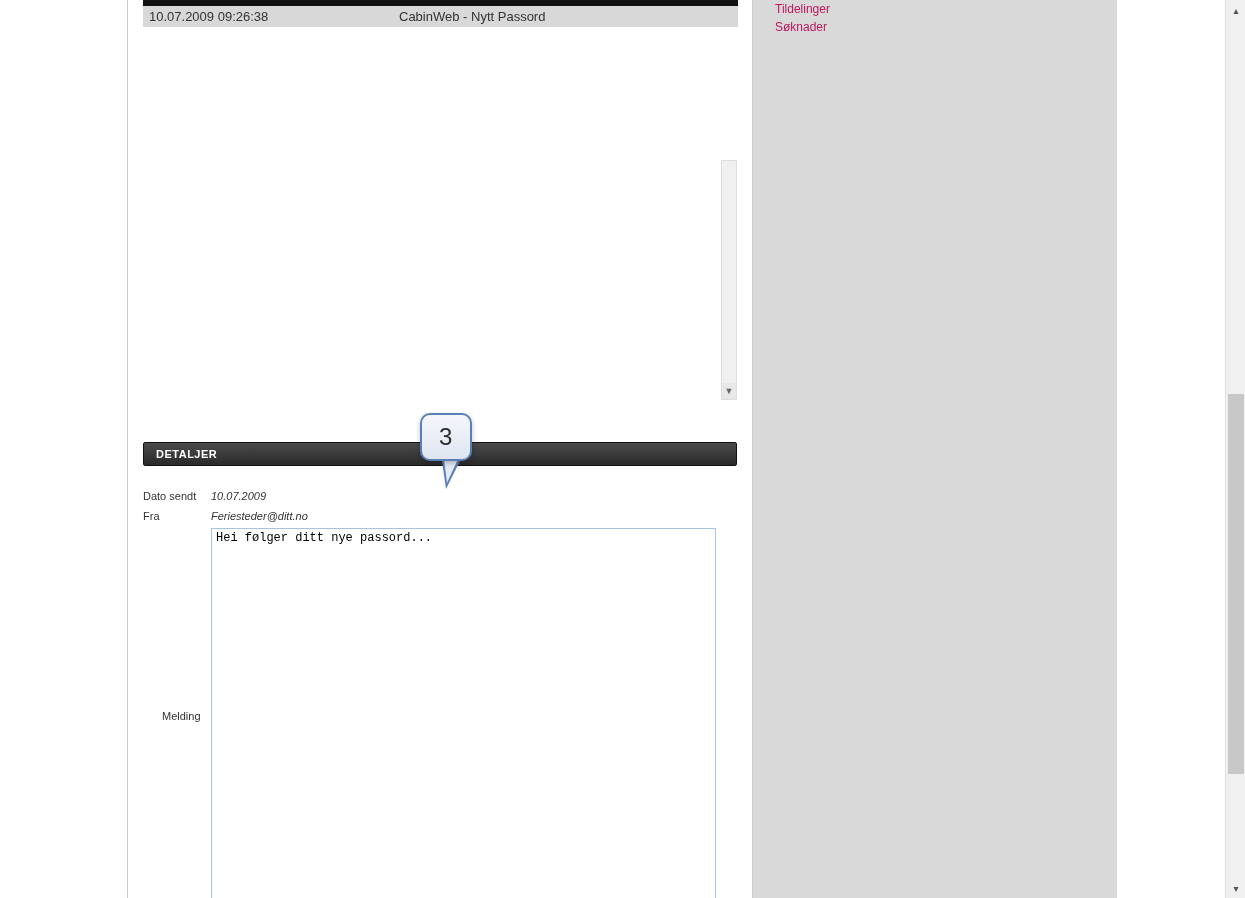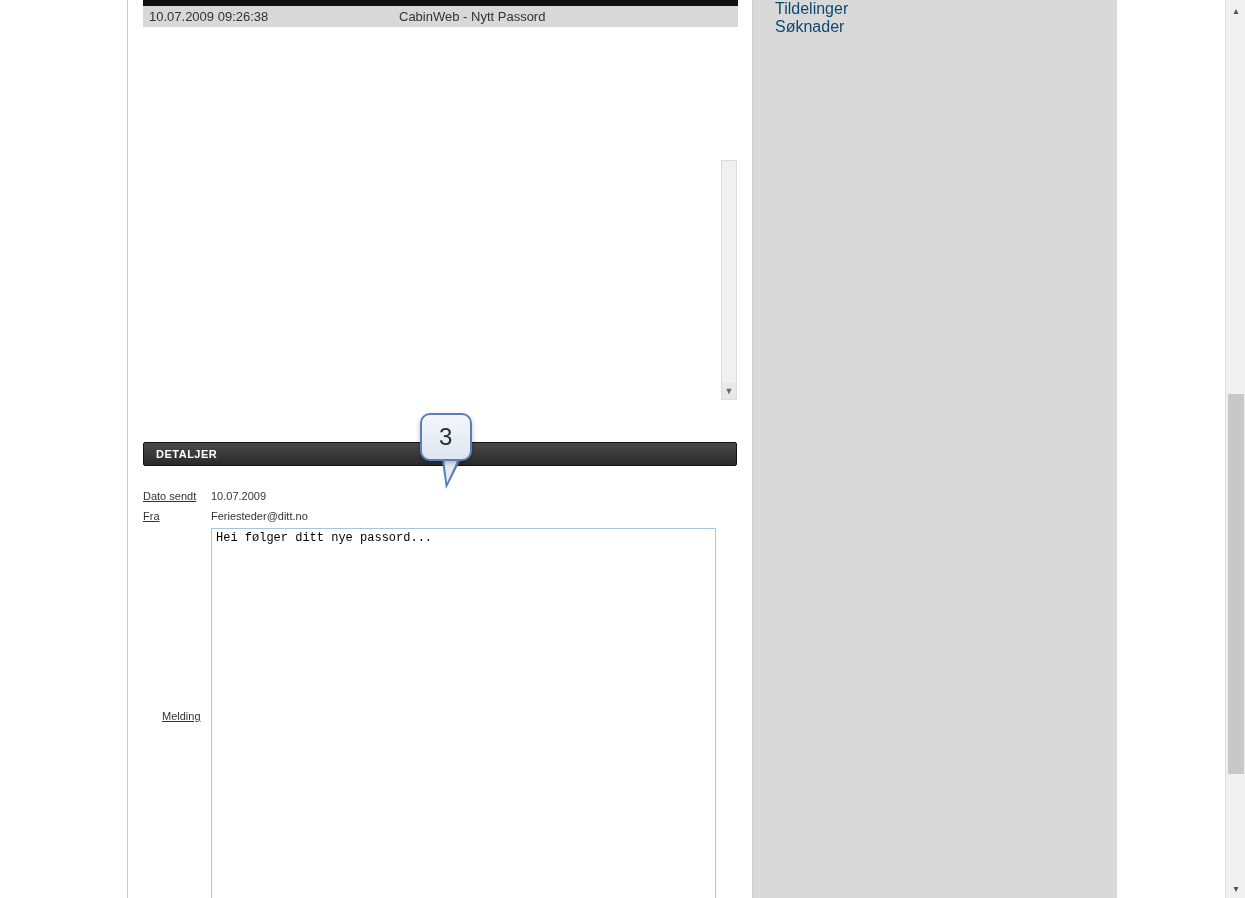--- a/index.html
+++ b/index.html
@@ -41,23 +41,23 @@
       padding: 0 15px 30px 15px;
       position: relative;
     }
     .sidebar {
       width: 350px;
       padding: 160px 0 0 22px;
       background: #d9d9d9;
     }
     .sidebar a {
       display: block;
-      color: #0c4a6e;
+      color: #be185d;
       text-decoration: none;
-      font-size: 16px;
+      font-size: 12px;
       line-height: 18px;
     }
     .list-area {
       position: relative;
       height: 400px;
     }
     .list-table {
       width: 595px;
       border-collapse: collapse;
       margin-top: 160px;
@@ -160,24 +160,24 @@
     }
     .details-row {
       display: flex;
       padding: 2px 0;
       font-size: 11px;
       line-height: 16px;
     }
     .details-row .lbl {
       width: 68px;
       flex-shrink: 0;
-      text-decoration: underline;
     }
     .details-row .val {
       flex: 1;
+      font-style: italic;
     }
     .msg-row {
       display: flex;
       align-items: center;
     }
     .msg-row .lbl { width: 68px; padding-left: 19px; }
     textarea.msg {
       width: 505px;
       height: 376px;
       border: 1px solid #a6c3e0;

